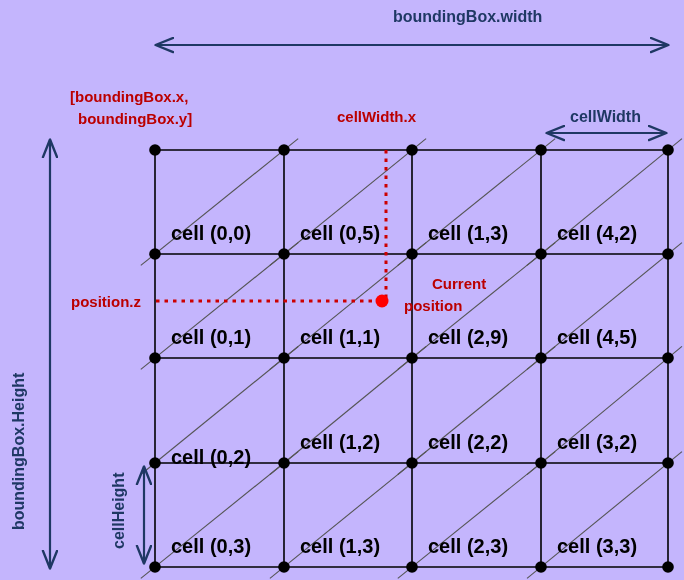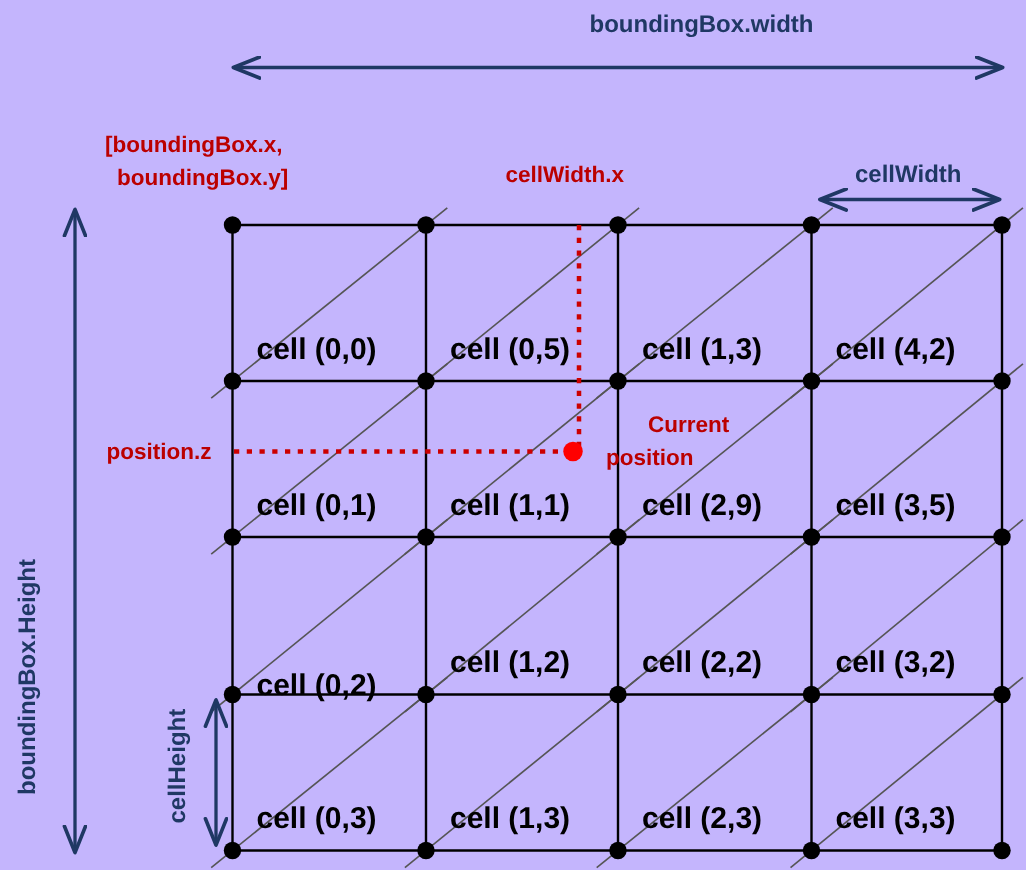--- a/index.html
+++ b/index.html
@@ -161,21 +161,21 @@
   <div class="lbl lbl-red" style="left:404px; top:297px;">position</div>
 
   <div id="cell-labels">
       <div class="cell-label" style="left: 171px; top: 222px;">cell (0,0)</div>
       <div class="cell-label" style="left: 300px; top: 222px;">cell (0,5)</div>
       <div class="cell-label" style="left: 428px; top: 222px;">cell (1,3)</div>
       <div class="cell-label" style="left: 557px; top: 222px;">cell (4,2)</div>
       <div class="cell-label" style="left: 171px; top: 326px;">cell (0,1)</div>
       <div class="cell-label" style="left: 300px; top: 326px;">cell (1,1)</div>
       <div class="cell-label" style="left: 428px; top: 326px;">cell (2,9)</div>
-      <div class="cell-label" style="left: 557px; top: 326px;">cell (3,5)</div>
+      <div class="cell-label" style="left: 557px; top: 326px;">cell (4,5)</div>
       <div class="cell-label" style="left: 171px; top: 446px;">cell (0,2)</div>
       <div class="cell-label" style="left: 300px; top: 431px;">cell (1,2)</div>
       <div class="cell-label" style="left: 428px; top: 431px;">cell (2,2)</div>
       <div class="cell-label" style="left: 557px; top: 431px;">cell (3,2)</div>
       <div class="cell-label" style="left: 171px; top: 535px;">cell (0,3)</div>
       <div class="cell-label" style="left: 300px; top: 535px;">cell (1,3)</div>
       <div class="cell-label" style="left: 428px; top: 535px;">cell (2,3)</div>
       <div class="cell-label" style="left: 557px; top: 535px;">cell (3,3)</div>
     </div>
 

